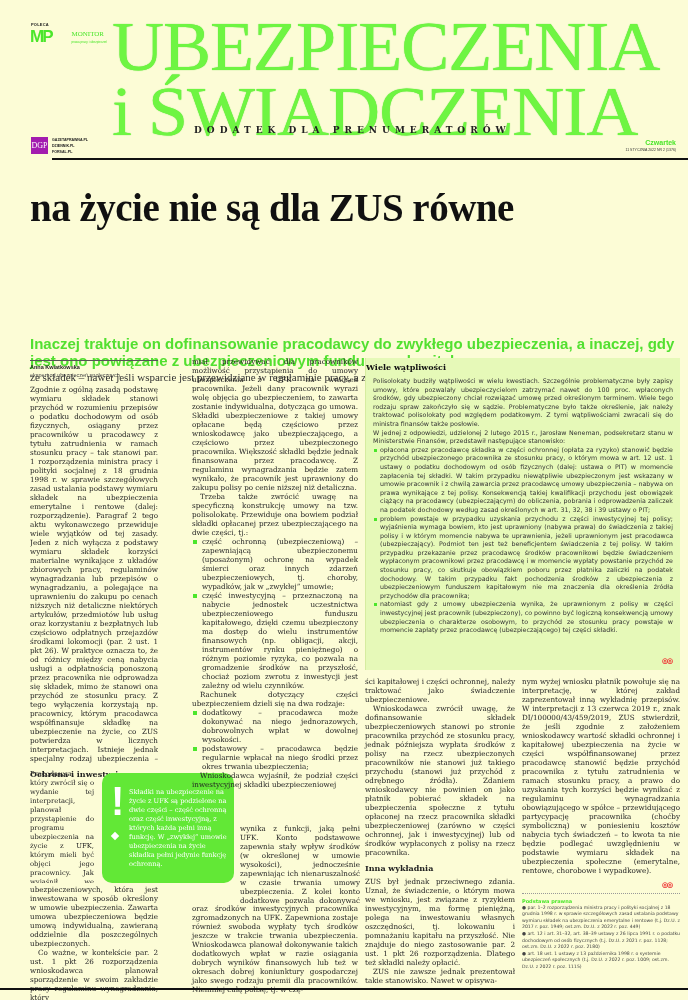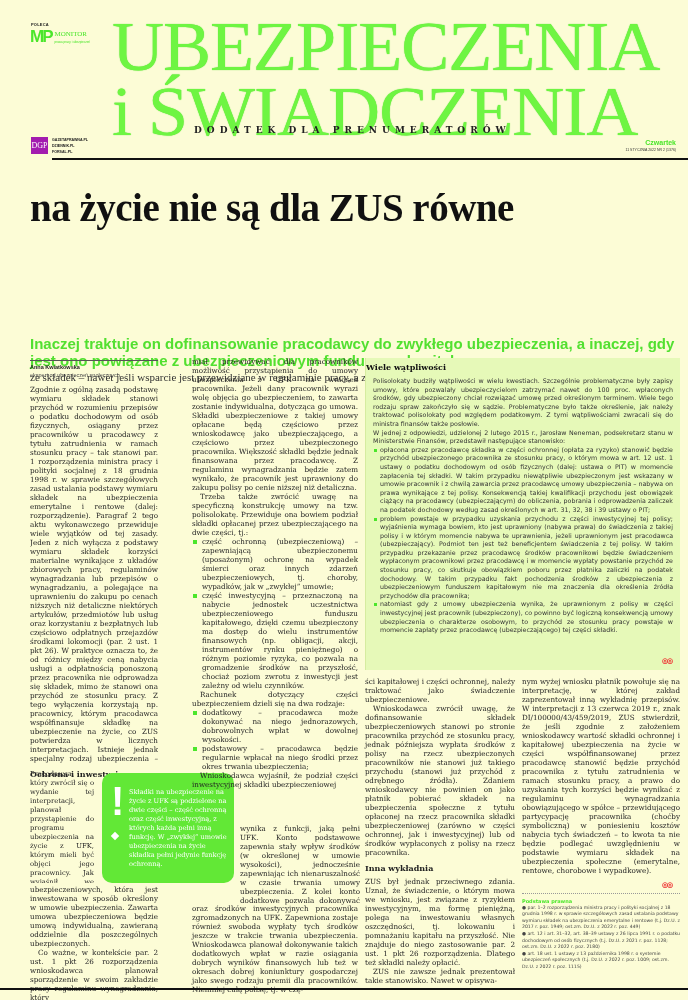--- a/index.html
+++ b/index.html
@@ -3,21 +3,21 @@
 <meta charset="utf-8">
 <style>
   * { box-sizing: border-box; margin: 0; padding: 0; }
   html, body { width: 688px; height: 1000px; overflow: hidden; }
   body { background: #fcfcd6; font-family: "DejaVu Serif", serif; color: #1e1e1e; position: relative; }
 
   .masthead { position: absolute; left: 0; top: 0; width: 688px; height: 160px; }
   .poleca { position: absolute; left: 31px; top: 22px; font: bold 4px "Liberation Sans", sans-serif; color: #222; letter-spacing: .2px; }
   .mp-logo { position: absolute; left: 30px; top: 28px; display: flex; align-items: center; }
   .mp-mark { font: bold 17px "Liberation Sans", sans-serif; color: #4be62b; letter-spacing: -2px; line-height: 17px; }
-  .mp-text { margin-left: 3px; }
+  .mp-text { margin-left: 20px; }
   .mp-name { font: 7px "Liberation Serif", serif; color: #4be62b; line-height: 8px; display: block; }
   .mp-sub { font: 3px "Liberation Sans", sans-serif; color: #4be62b; display: block; margin-top: 2px; }
 
   .title-line { position: absolute; font-family: "Liberation Serif", serif; color: #6ef542; font-weight: normal; letter-spacing: -1px; white-space: nowrap; text-shadow: 0 0 1px #52d82c; }
   .title-1 { left: 112px; top: 12px; font-size: 70px; line-height: 70px; transform: scaleX(1.03); transform-origin: left; }
   .title-2 { left: 112px; top: 77px; font-size: 70px; line-height: 70px; transform: scaleX(1.03); transform-origin: left; }
   .subtitle { position: absolute; left: 194px; top: 125px; font: bold 9px "DejaVu Serif", serif; letter-spacing: 5px; color: #222; }
 
   .dgp-box { position: absolute; left: 31px; top: 137px; width: 17px; height: 17px; background: #a21caf; color: #fff; font: 8px "Liberation Serif", serif; text-align: center; line-height: 17px; }
   .dgp-links { position: absolute; left: 52px; top: 137px; font: bold 3.6px "Liberation Sans", sans-serif; color: #222; line-height: 6px; }

